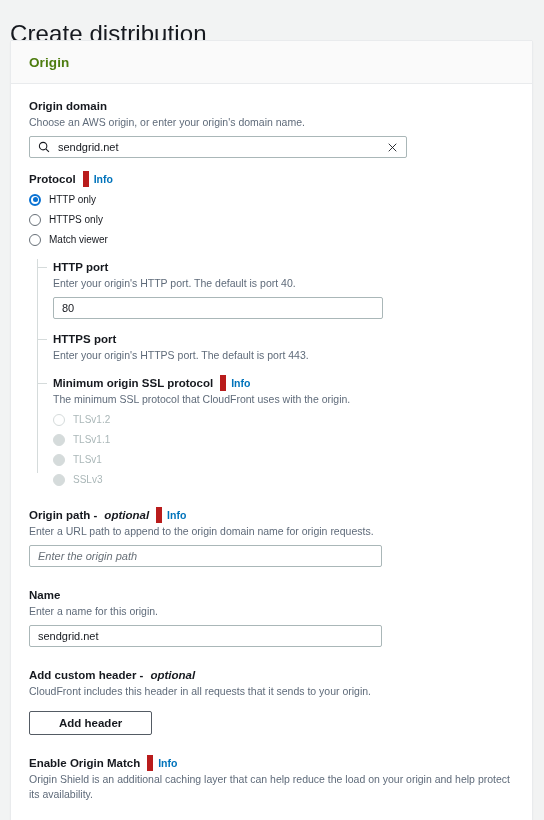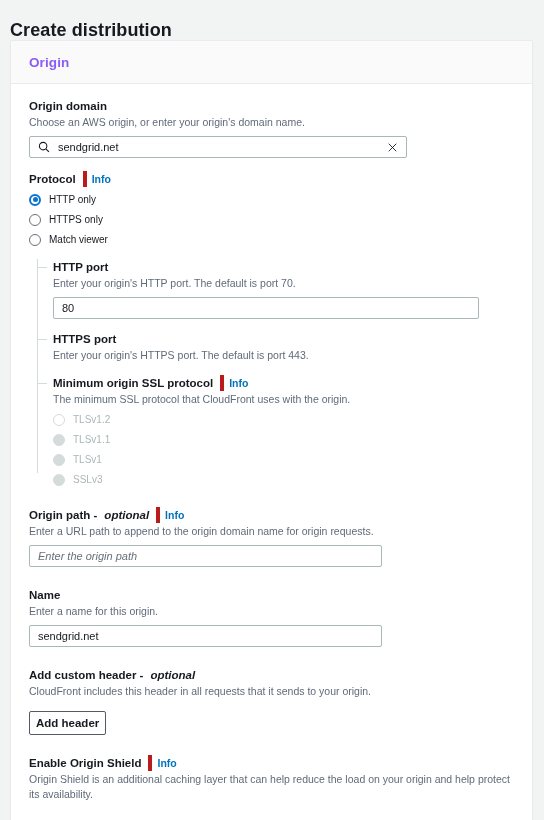--- a/index.html
+++ b/index.html
@@ -8,22 +8,22 @@
     width: 544px; height: 820px;
     background: #f2f3f3;
     font-family: "Liberation Sans", sans-serif;
     color: #16191f;
     -webkit-font-smoothing: antialiased;
   }
   .page { width: 544px; height: 820px; position: relative; overflow: hidden; }
 
   
   .page-title {
-    font-size: 18px;
-    font-weight: 700;
+    font-size: 24px;
+    font-weight: 400;
     color: #16191f;
     padding: 5px 0 0 10px;
     letter-spacing: 0.1px;
     line-height: 26px;
   }
 
   
   .panel {
     position: absolute;
     left: 10px;
@@ -36,21 +36,21 @@
   }
   .panel-header {
     background: #fafafa;
     border-bottom: 1px solid #e9ebed;
     padding: 14px 18px 13px 18px;
   }
   .panel-header h2 {
     margin: 0;
     font-size: 13.5px;
     font-weight: 700;
-    color: #8b5cf6;
+    color: #4d7c0f;
     letter-spacing: 0.1px;
   }
   .panel-body { padding: 14px 18px 16px 18px; }
 
   
   .field { margin-bottom: 13px; }
   .field-label {
     font-size: 11.5px;
     font-weight: 700;
     color: #16191f;
@@ -64,21 +64,21 @@
     font-style: italic;
     color: #16191f;
   }
   .info-link {
     font-size: 10.5px;
     font-weight: 700;
     color: #0073bb;
     text-decoration: none;
     cursor: pointer;
     padding-left: 5px;
-    border-left: 4px solid #b91c1c;
+    border-left: 6px solid #b91c1c;
   }
   .field-desc {
     font-size: 10.5px;
     color: #5f6b7a;
     line-height: 15px;
     margin-top: 1px;
   }
 
   
   .input {
@@ -87,21 +87,21 @@
     border: 1px solid #aab7b8;
     border-radius: 2px;
     background: #ffffff;
     font-size: 11px;
     color: #16191f;
     display: flex;
     align-items: center;
     padding: 7px 8px;
   }
   .input.w-search { width: 378px; justify-content: space-between; }
-  .input.w-port { width: 426px; }
+  .input.w-port { width: 330px; }
   .input.w-full { width: 353px; }
   .input.disabled {
     background: #eaeded;
     border-color: #eaeded;
     color: #95a5a6;
   }
   .input .val { flex: 1; }
   .input .ph { color: #687078; font-style: italic; }
   .search-left { display: flex; align-items: center; gap: 8px; flex: 1; }
 
@@ -170,21 +170,21 @@
   .nested .sub-field { margin-bottom: 12px; }
   .nested .sub-field:last-child { margin-bottom: 12px; }
 
   
   .btn {
     margin-top: 12px;
     display: inline-flex;
     align-items: center;
     justify-content: center;
     height: 24px;
-    padding: 0 6px;
+    padding: 0 29px;
     border: 1px solid #545b64;
     border-radius: 2px;
     background: #ffffff;
     font-size: 11.5px;
     font-weight: 700;
     color: #16191f;
     cursor: pointer;
     font-family: "Liberation Sans", sans-serif;
   }
 
@@ -247,21 +247,21 @@
           <span class="radio"></span>
           <span>Match viewer</span>
         </div>
 
         <div class="nested">
 
           <div class="sub-field branch">
             <div class="field-label">
               <span>HTTP port</span>
             </div>
-            <div class="field-desc">Enter your origin's HTTP port. The default is port 70.</div>
+            <div class="field-desc">Enter your origin's HTTP port. The default is port 40.</div>
             <div class="input w-port">
               <span class="val">80</span>
             </div>
           </div>
 
           <div class="sub-field branch">
             <div class="field-label">
               <span>HTTPS port</span>
             </div>
             <div class="field-desc">Enter your origin's HTTPS port. The default is port 443.</div>
@@ -329,21 +329,21 @@
           <span class="opt">optional</span>
         </div>
         <div class="field-desc">CloudFront includes this header in all requests that it sends to your origin.</div>
         <button class="btn">Add header</button>
       </div>
 
       <div class="spacer-lg"></div>
 
       <div class="field">
         <div class="field-label">
-          <span>Enable Origin Shield</span>
+          <span>Enable Origin Match</span>
           <a class="info-link">Info</a>
         </div>
         <div class="field-desc">Origin Shield is an additional caching layer that can help reduce the load on your origin and help protect its availability.</div>
 
       </div>
 
     </div>
   </section>
 </div>
 

